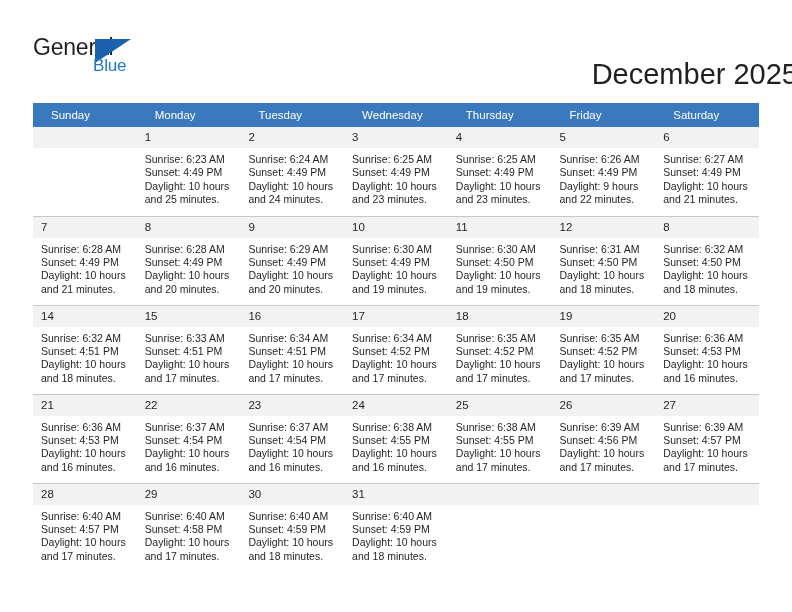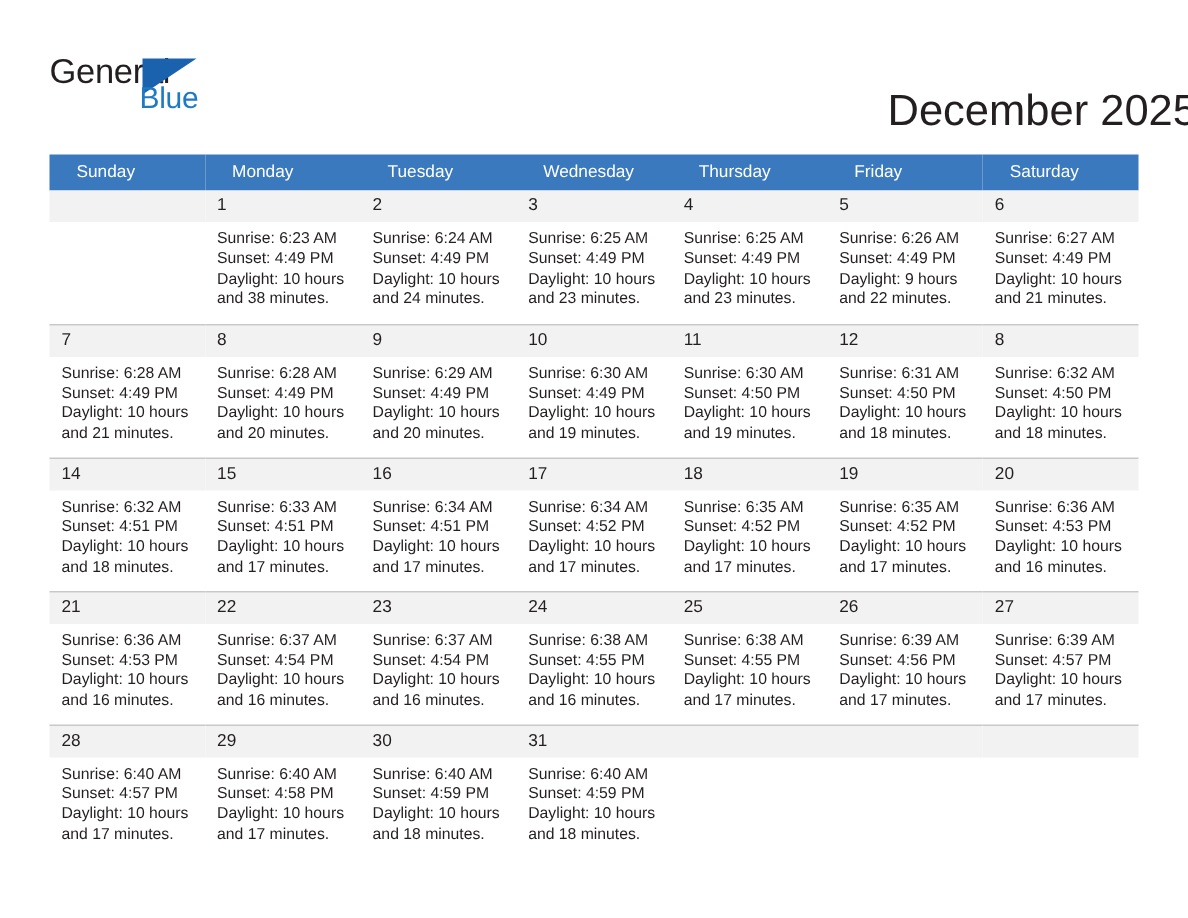--- a/index.html
+++ b/index.html
@@ -45,21 +45,21 @@
     top: 0;
     font-size: 23px;
     letter-spacing: -0.2px;
     color: #231f20;
     line-height: 26px;
   }
   .logo-blue {
     position: absolute;
     left: 60px;
     top: 19px;
-    font-size: 20px;
+    font-size: 17px;
     letter-spacing: -0.2px;
     color: #1f7ac4;
     line-height: 26px;
   }
   .logo-tri {
     position: absolute;
     left: 62px;
     top: 5px;
     width: 0;
     height: 0;
@@ -183,21 +183,21 @@
     <tbody id="calendar-body">
         <tr class="week-row">
           <td class="cell-empty">
             <div class="daynum"></div>
           </td>
           <td>
             <div class="daynum">1</div>
             <div class="details">
               <div>Sunrise: 6:23 AM</div>
               <div>Sunset: 4:49 PM</div>
-              <div class="daylight">Daylight: 10 hours and 38 minutes.</div>
+              <div class="daylight">Daylight: 10 hours and 25 minutes.</div>
             </div>
           </td>
           <td>
             <div class="daynum">2</div>
             <div class="details">
               <div>Sunrise: 6:24 AM</div>
               <div>Sunset: 4:49 PM</div>
               <div class="daylight">Daylight: 10 hours and 24 minutes.</div>
             </div>
           </td>

